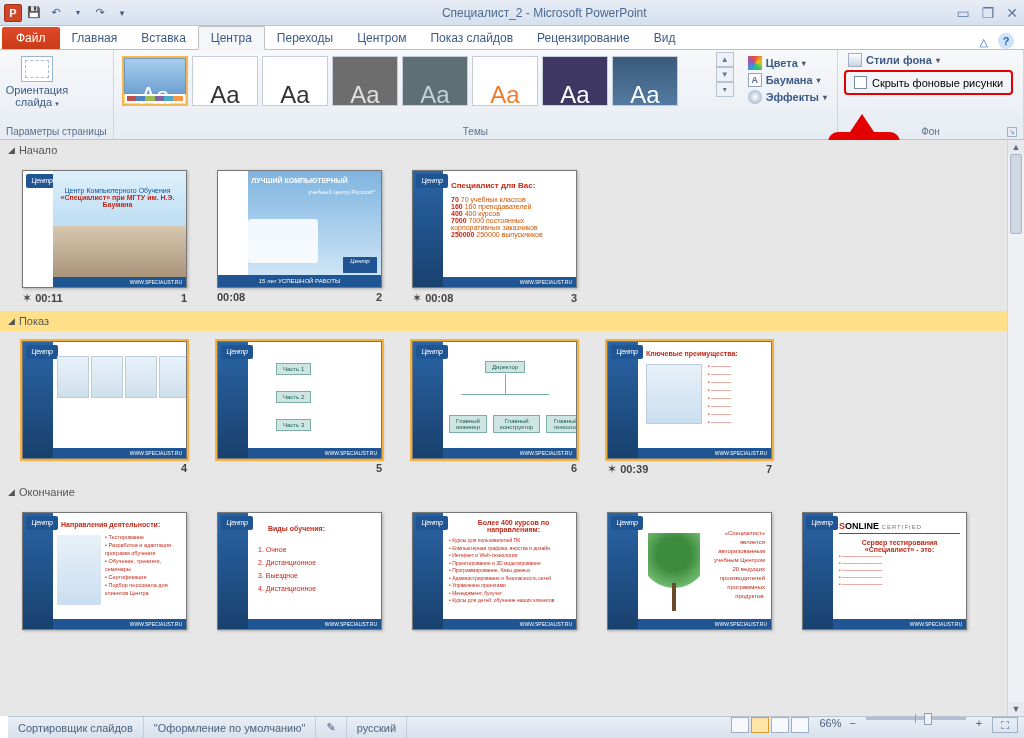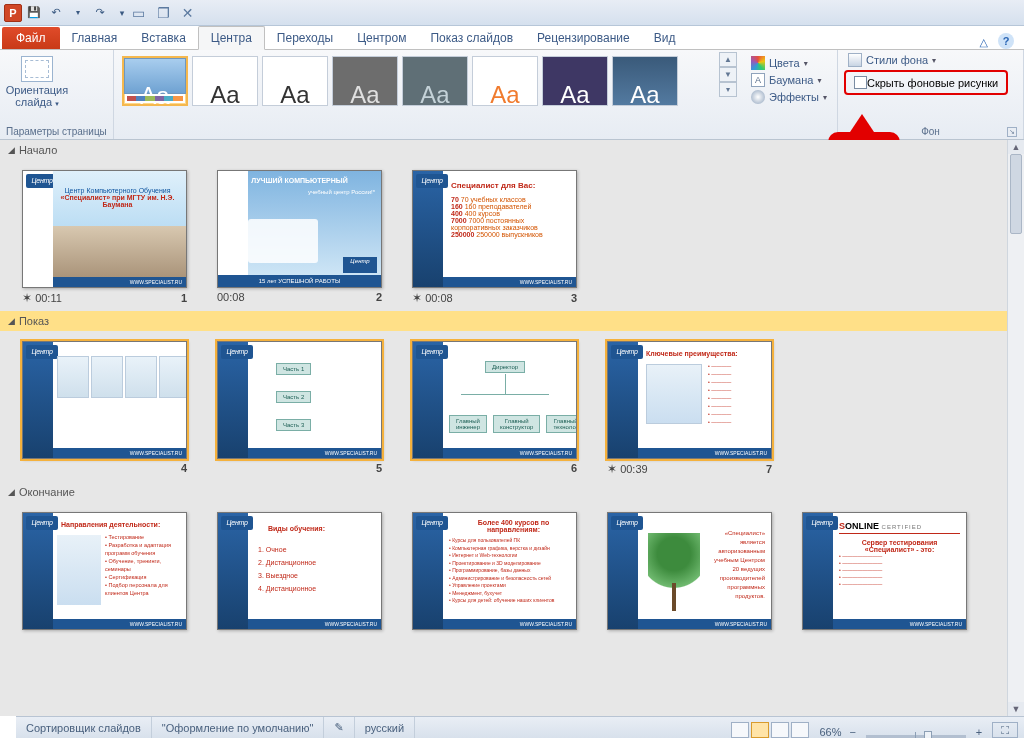--- a/index.html
+++ b/index.html
@@ -33,24 +33,24 @@
 .themes { display: flex; gap: 4px; padding: 4px 2px; flex: 1; }
 .theme-thumb { width: 66px; height: 50px; border: 1px solid #c4cdd9; background: #fff; display: flex; flex-direction: column; justify-content: space-between; padding: 3px; cursor: pointer; }
 .theme-thumb.sel { border: 2px solid #f5b84e; box-shadow: 0 0 0 1px #ffd88a inset; }
 .theme-thumb .aa { font-size: 24px; font-weight: 400; text-align: center; padding-top: 21px; }
 .theme-thumb .pal { display:flex; height:8px; }
 .theme-thumb .pal span { flex:1; }
 .themes-more { width: 18px; display:flex; flex-direction:column; justify-content:space-around; }
 .themes-more div { height: 15px; border:1px solid #b7c3d1; background:#eef2f7; font-size:8px; text-align:center; line-height:13px; color:#637895; cursor:pointer; }
 
 .vstack { display:flex; flex-direction:column; gap:1px; padding-top:3px; }
-.small-drop { display:flex; align-items:center; gap:4px; padding:1px 4px; cursor:pointer; font-size:11px; color:#3c5a86; white-space:nowrap; }
+.small-drop { display:flex; align-items:center; gap:4px; padding:1px 4px; cursor:pointer; font-size:11px; color:#3c5a86; white-space:nowrap;font-weight:bold; }
 .small-drop .sw { width:14px; height:14px; }
 .small-drop .arr { font-size:8px; color:#556; }
-.checkbox { display:flex; align-items:center; padding:2px 6px; }
+.checkbox { display:flex; align-items:center; gap:5px; padding:2px 6px; }
 .checkbox .box { width:13px; height:13px; border:1px solid #7a8ca3; background:#fff; }
 
 .highlight-box { border:2px solid #e20000; border-radius:4px; padding:2px; }
 .callout { position:absolute; left:828px; top:114px; width:72px; }
 .callout-tail { width:0; height:0; border-left:12px solid transparent; border-right:12px solid transparent; border-bottom:18px solid #e20000; margin-left:22px; }
 .callout-body { width:72px; height:82px; background:#e20000; border-radius:10px; color:#fff; display:flex; align-items:center; justify-content:center; font-size:40px; }
 
 .workspace { position:absolute; top:140px; left:0; right:0; bottom:22px; background:#e7e7e7; display:flex; }
 .slide-sorter { flex:1; overflow:auto; }
 .vscroll { width:17px; background:#eef0f3; border-left:1px solid #cfd6de; position:relative; }
@@ -61,28 +61,28 @@
 .section-hdr { background:#e7e7e7; padding:4px 8px; font-size:11px; color:#555; display:flex; align-items:center; gap:4px; cursor:pointer; }
 .section-hdr.sel { background:#ffe088; }
 .section-hdr .tri { font-size:9px; }
 
 .thumb-row { display:flex; gap:30px; padding:10px 22px 6px; flex-wrap:wrap; }
 .slide-cell { display:flex; flex-direction:column; width:165px; }
 .slide-thumb { width:165px; height:118px; background:#fff; border:1px solid #777; box-shadow:1px 1px 3px rgba(0,0,0,.25); position:relative; overflow:hidden; font-size:7px; }
 .slide-cell.sel .slide-thumb { outline:2px solid #f4b13d; }
 .slide-meta { display:flex; align-items:center; justify-content:space-between; margin-top:3px; font-size:11px; color:#444; }
 .slide-meta .star { font-size:12px; }
-.slide-meta .time { font-weight:normal;text-align:center; }
+.slide-meta .time { font-weight:bold;text-align:center; }
 .slide-meta .num { font-weight:bold; }
 
 .tmpl-sidebar { position:absolute; left:0; top:0; bottom:0; width:30px; background:linear-gradient(#2a64a6,#18416e); }
 .tmpl-logo { position:absolute; left:3px; top:3px; width:32px; height:14px; background:#1f5592; color:#fff; font-size:7px; font-style:italic; text-align:center; line-height:14px; border-radius:2px; letter-spacing:-0.3px; }
 .tmpl-foot { position:absolute; left:30px; right:0; bottom:0; height:10px; background:#1f5592; color:#fff; font-size:5px; text-align:right; padding-right:4px; line-height:10px; }
 
-.statusbar { position:absolute; left:16px; right:0; bottom:0; height:22px; background:linear-gradient(#e9eef5,#d8e1ec); border-top:1px solid #b8c4d3; display:flex; align-items:flex-end; font-size:11px; color:#4a617e; }
+.statusbar { position:absolute; left:8px; right:0; bottom:0; height:22px; background:linear-gradient(#e9eef5,#d8e1ec); border-top:1px solid #b8c4d3; display:flex; align-items:flex-start; font-size:11px; color:#4a617e; }
 .statusbar .seg { padding:0 10px; border-right:1px solid #c3cedb; height:100%; display:flex; align-items:center; gap:4px; }
 .statusbar .flex { flex:1; }
 .view-btns { display:flex; gap:2px; padding:0 6px; }
 .view-btns .vb { width:18px; height:16px; border:1px solid #9fb0c6; background:#f6f8fb; cursor:pointer; }
 .view-btns .vb.act { background:#ffe4a8; border-color:#d89b2e; }
 .zoom-slider { width:100px; height:3px; background:#b2bfd0; position:relative; margin:0 6px; }
 .zoom-slider .knob { position:absolute; left:58px; top:-4px; width:8px; height:12px; background:#eef2f7; border:1px solid #8c9fb5; }
 .zoom-slider .mid { position:absolute; left:49px; top:-3px; width:1px; height:9px; background:#8c9fb5; }
 
 
@@ -98,20 +98,21 @@
 
 <div class="titlebar">
   <div class="qat">
     <div class="pp-icon">P</div>
     <div class="qat-btn">💾</div>
     <div class="qat-btn">↶</div>
     <div class="qat-btn" style="font-size:8px">▾</div>
     <div class="qat-btn">↷</div>
     <div class="qat-btn" style="font-size:9px">▾</div>
   </div>
+  <div class="title-text">Специалист_2 - Microsoft PowerPoint</div>
   <div class="winctrl">
     <span>▭</span>
     <span>❐</span>
     <span>✕</span>
   </div>
 </div>
 
 <div class="ribbon-tabs">
   <div class="file-tab">Файл</div>
   <div class="rtab">Главная</div>
@@ -247,20 +248,21 @@
             <span>Баумана</span>
             <span class="arr">▾</span>
           </div>
         <div class="small-drop">
             <span class="sw" style="border-radius:50%;background:radial-gradient(#fff,#8fa3bc)"></span>
             <span>Эффекты</span>
             <span class="arr">▾</span>
           </div>
       </div>
     </div>
+    <div class="rgroup-label">Темы</div>
   </div>
 
   <div class="rgroup" style="width:186px">
     <div class="rgroup-body" style="flex-direction:column;gap:2px">
       <div class="small-drop">
           <span class="sw" style="background:linear-gradient(#fff,#c8d4e3);border:1px solid #9fb0c6"></span>
           <span>Стили фона</span>
           <span class="arr">▾</span>
         </div>
       <div class="highlight-box">

